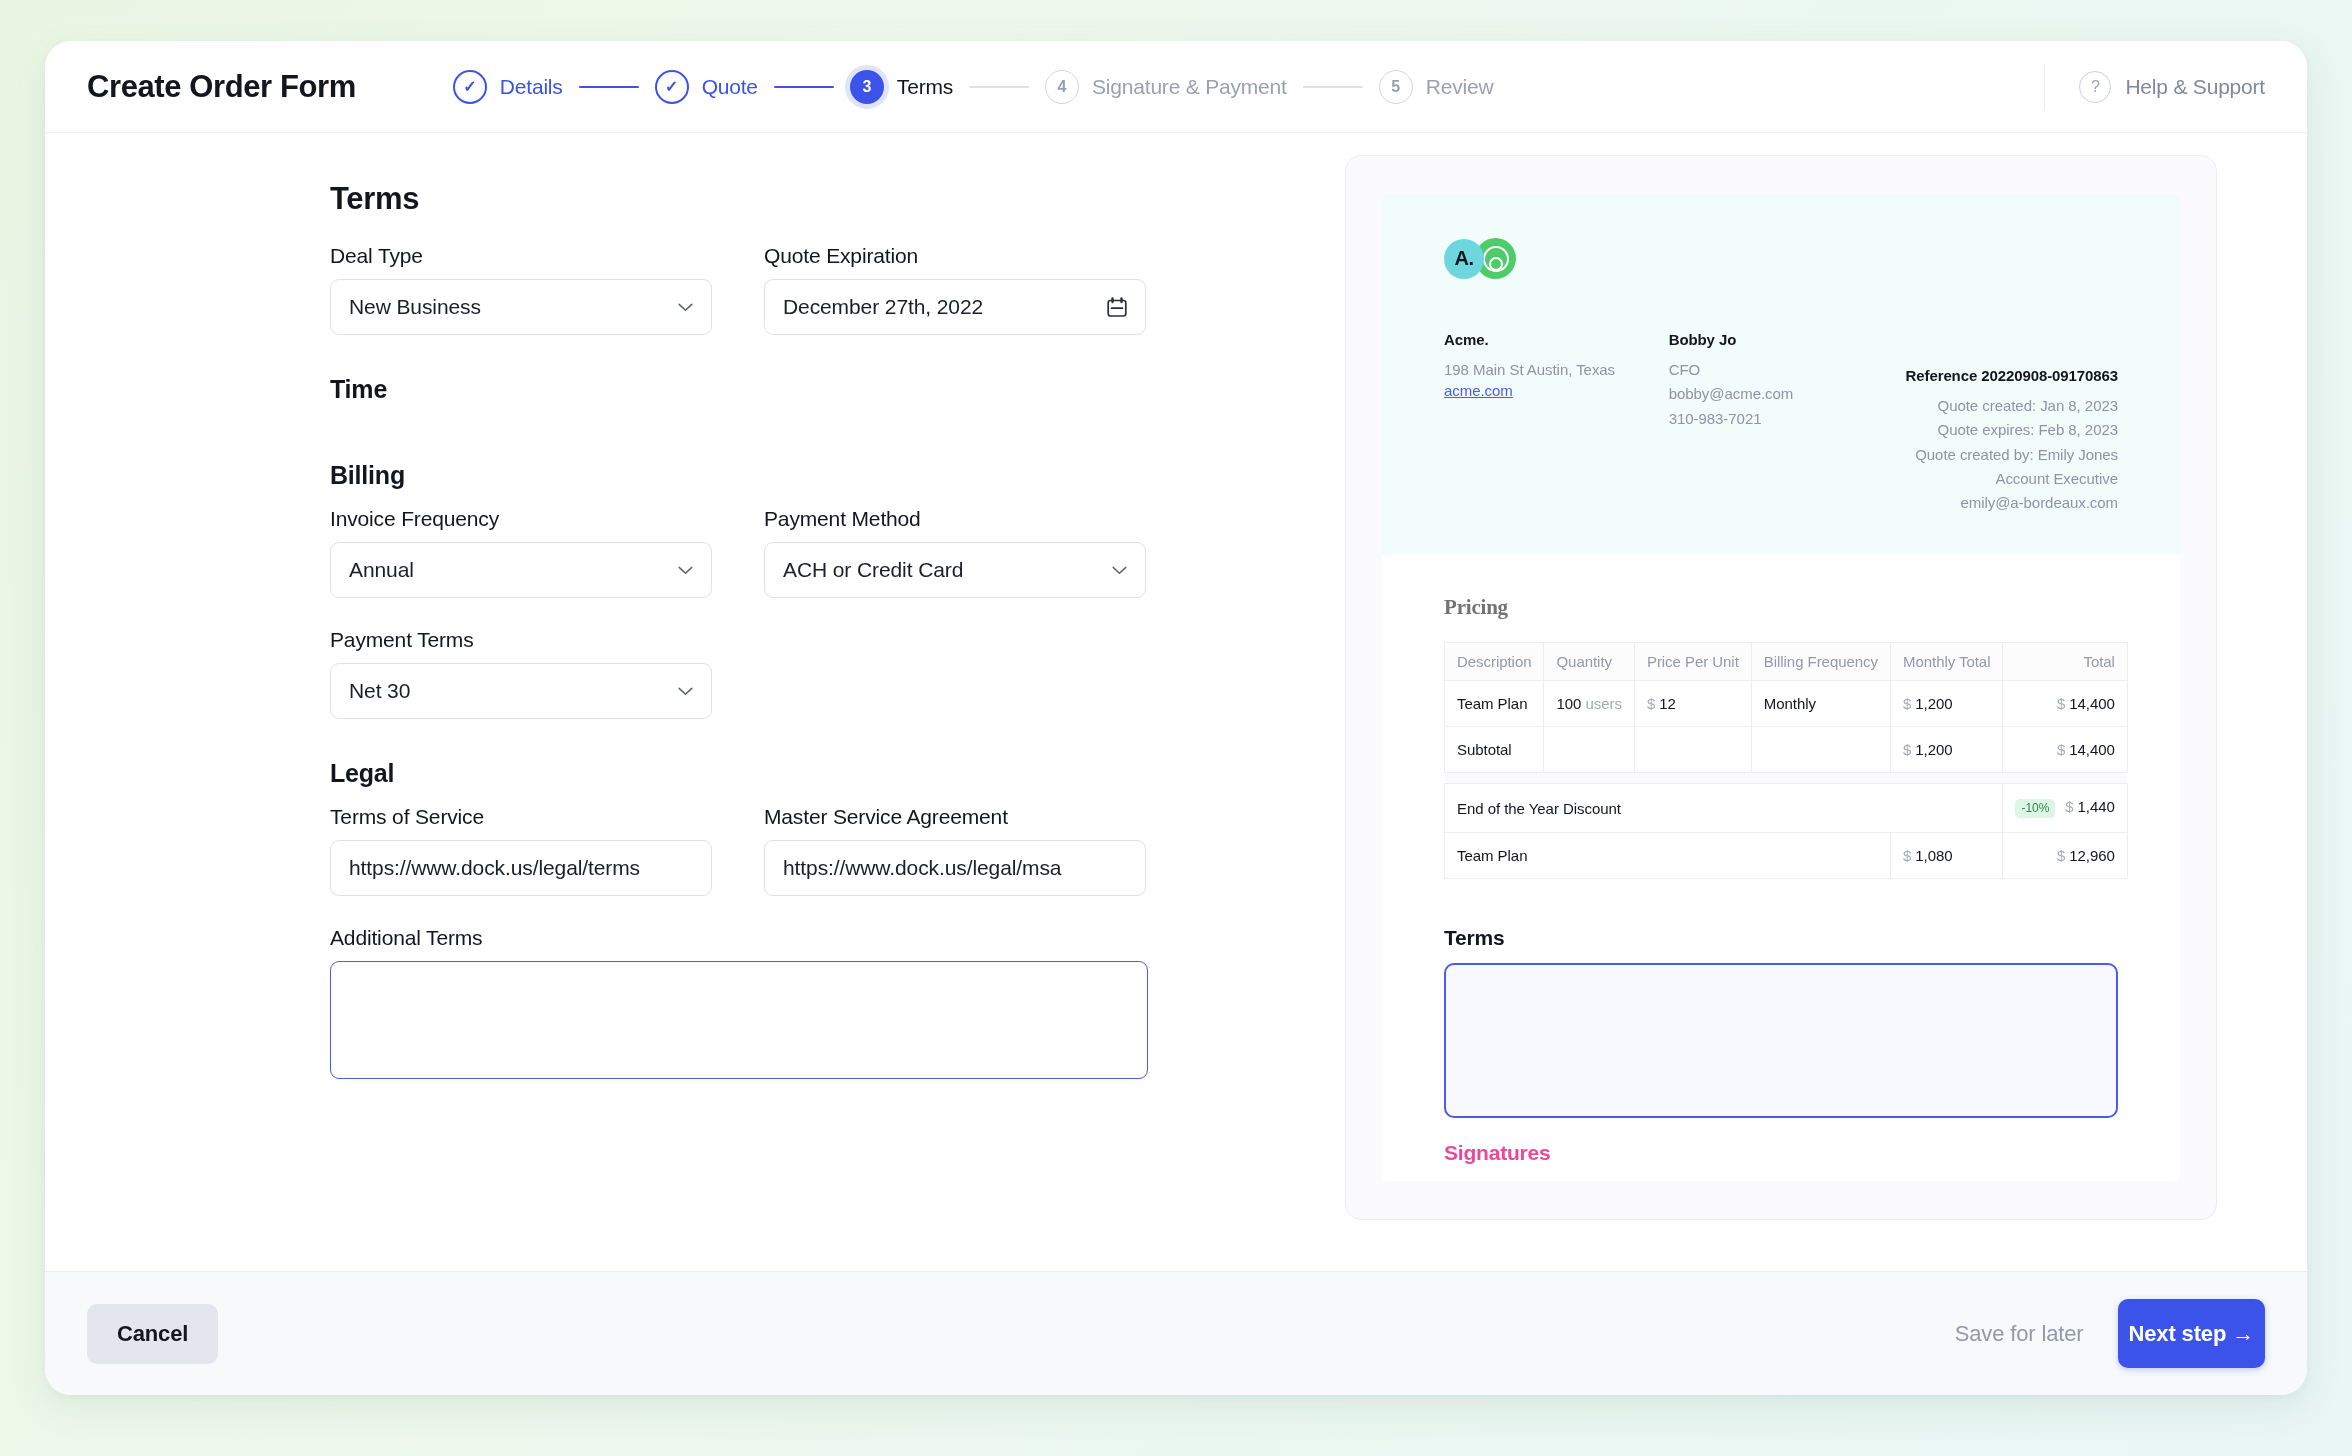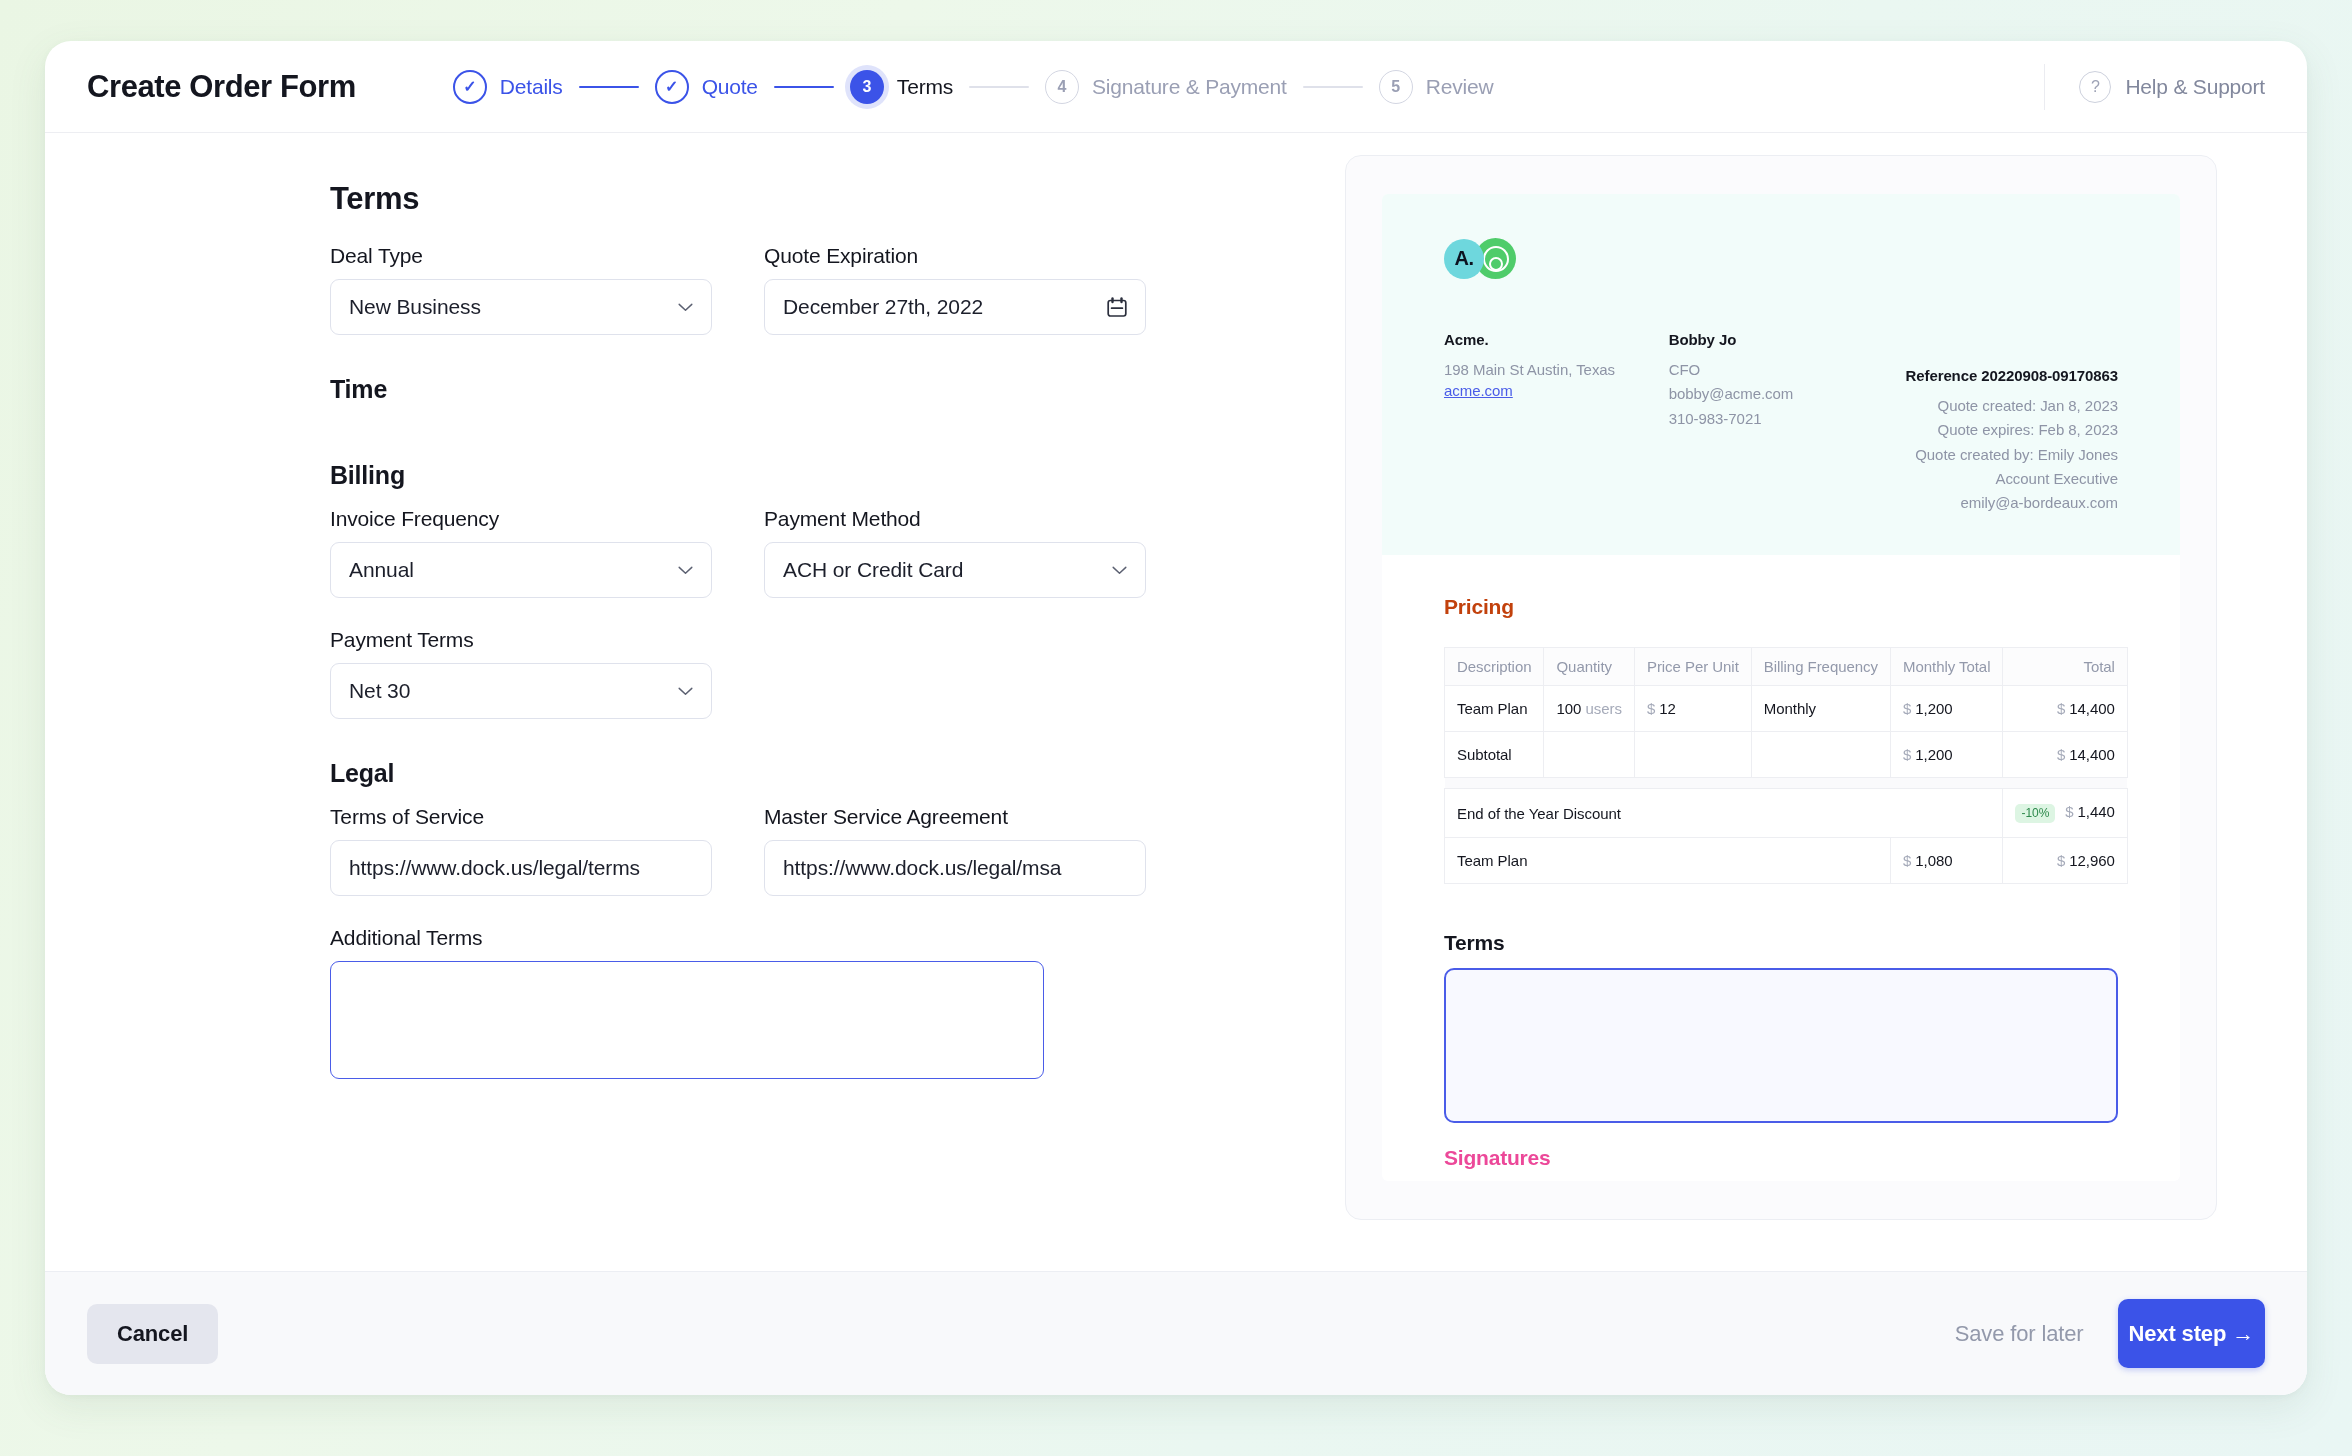--- a/index.html
+++ b/index.html
@@ -155,21 +155,21 @@
   }
   .field-row {
     display: flex;
     gap: 52px;
   }
   .field {
     display: flex;
     flex-direction: column;
   }
   .field.w-one { width: 382px; }
-  .field.w-wide { width: 714px; }
+  .field.w-wide { width: 818px; }
   .field-label {
     font-size: 21px;
     color: #14161f;
     font-weight: 400;
     letter-spacing: -0.15px;
     margin-bottom: 11px;
   }
   .control {
     height: 56px;
     border: 1px solid #dfe2ec;
@@ -285,23 +285,24 @@
     font-size: 15px;
     color: #4a5ce8;
     text-decoration: underline;
     letter-spacing: -0.05px;
   }
 
   .doc-main { padding: 40px 62px 0 62px; }
   .doc-h {
     font-size: 21px;
     font-weight: 700;
-    color: #c2410c;
+    color: #737373;
     letter-spacing: -0.2px;
-    margin-bottom: 28px;
+    margin-bottom: 22px;
+    font-family: Liberation Serif, serif;
   }
 
   table.price {
     width: 100%;
     border-collapse: collapse;
     font-size: 15px;
   }
   table.price th {
     font-weight: 400;
     color: #9399ab;

